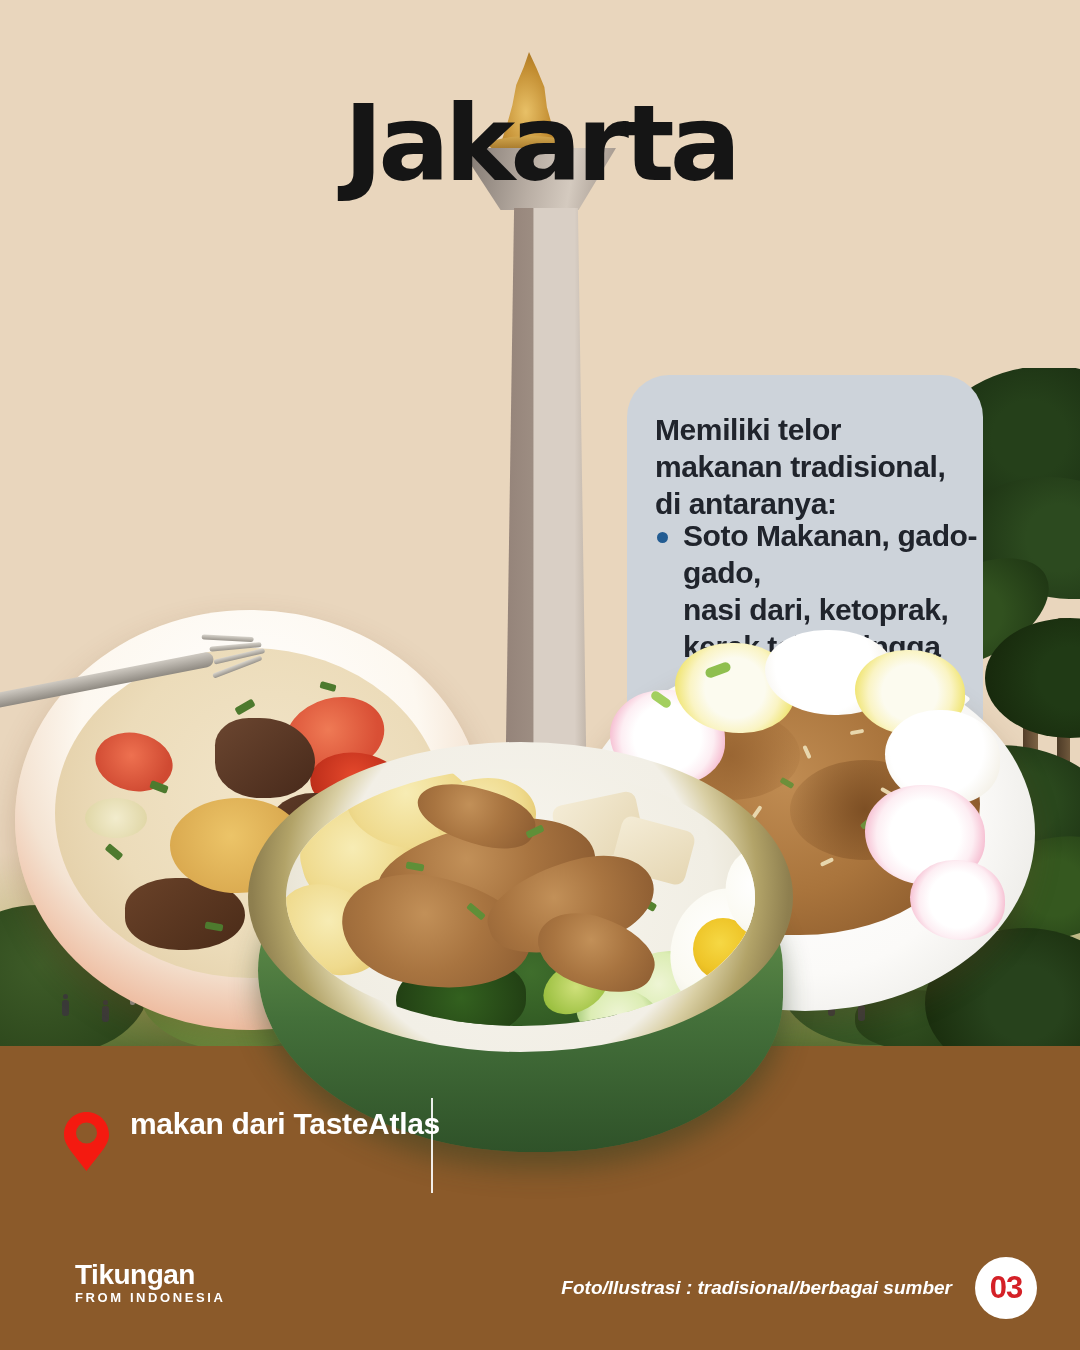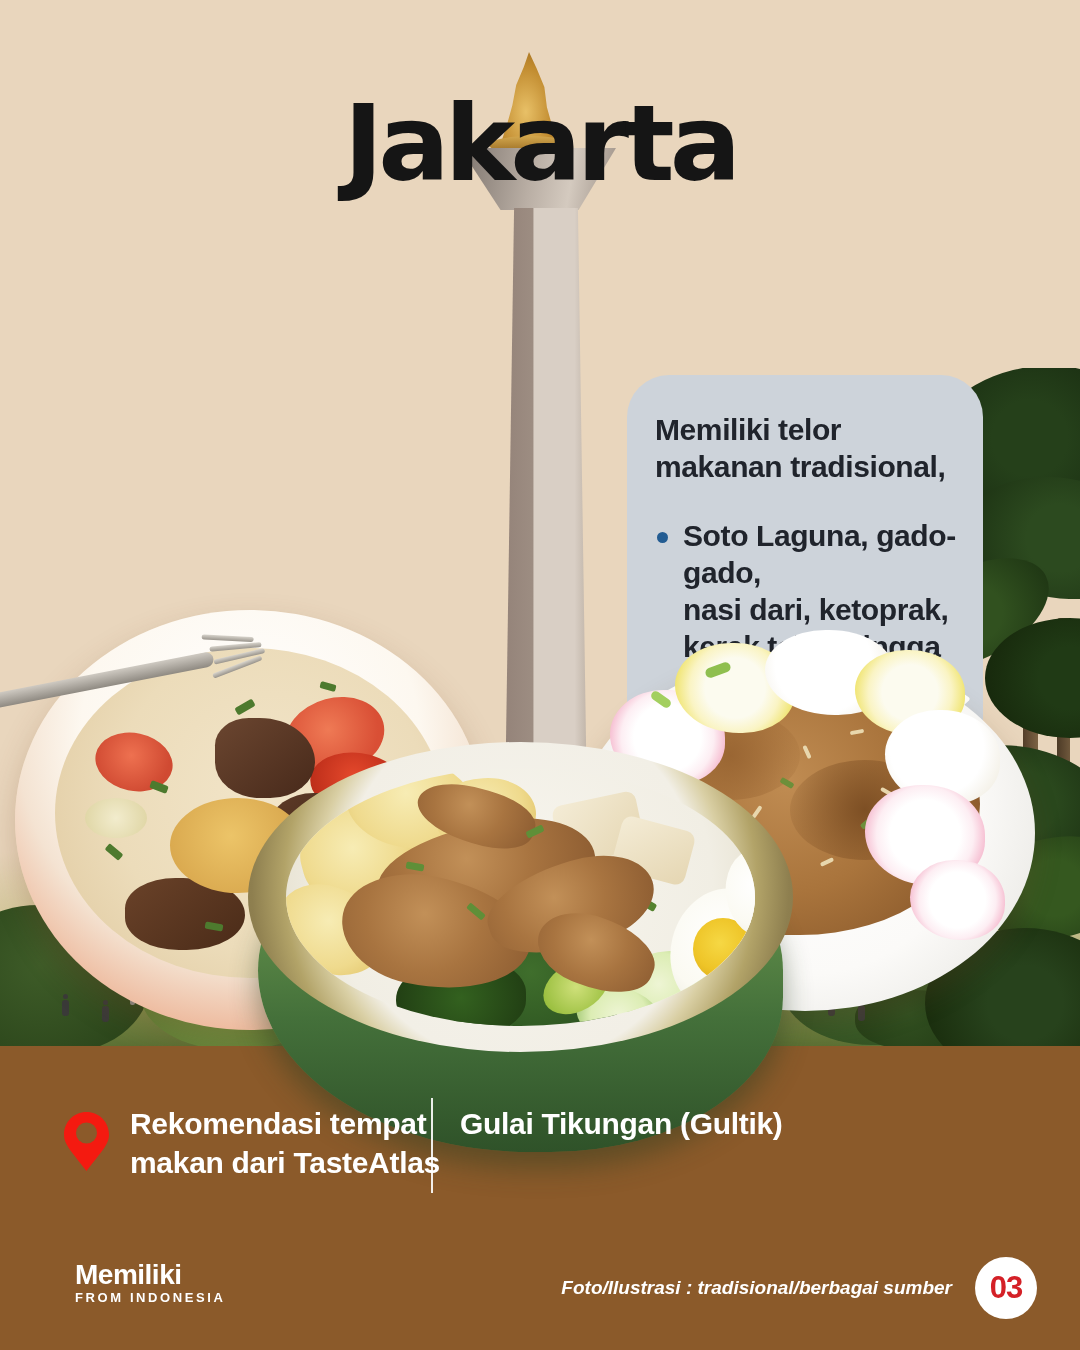--- a/index.html
+++ b/index.html
@@ -223,24 +223,25 @@
     <div class="frond" style="left:70px;top:470px;width:160px;height:100px;background:radial-gradient(circle,#35581f 30%,#1e3513 100%);transform:rotate(-12deg);"></div>
     <div class="frond" style="left:20px;top:560px;width:200px;height:150px;background:radial-gradient(circle,#27421c 30%,#152608 100%);"></div>
   </div>
 
   <div class="abs title">Jakarta</div>
 
   <div class="abs card">
     <div class="intro-block">
       <div>Memiliki telor</div>
       <div>makanan tradisional,</div>
+      <div>di antaranya:</div>
     </div>
     <div class="dot"></div>
     <div class="bullet-block">
-      <div>Soto Laguna, gado-gado,</div>
+      <div>Soto Makanan, gado-gado,</div>
       <div>nasi dari, ketoprak,</div>
       <div>kerak telor, hingga roti</div>
       <div>buaya</div>
     </div>
   </div>
 
   <svg class="abs arrow-svg" width="130" height="85" viewBox="0 0 130 85">
     <path d="M 28 70 Q 70 18 108 20" fill="none" stroke="#ffffff" stroke-width="5" stroke-linecap="round"></path>
     <path d="M 96 8 L 112 19 L 98 32" fill="none" stroke="#ffffff" stroke-width="5" stroke-linecap="round" stroke-linejoin="round"></path>
   </svg>
@@ -334,30 +335,28 @@
       <div class="greenbit" style="left:240px;top:60px;width:18px;height:7px;transform:rotate(-25deg);background:#5f8f38;"></div>
       <div class="greenbit" style="left:120px;top:95px;width:18px;height:7px;transform:rotate(10deg);background:#5f8f38;"></div>
     </div>
   </div>
 
   <svg class="abs" style="left:64px;top:1112px;" width="45" height="60" viewBox="0 0 45 60">
     <path d="M22.5 0 C10 0 0 10 0 22.4 C0 32.6 7.5 39 22.5 59 C37.5 39 45 32.6 45 22.4 C45 10 35 0 22.5 0 Z" fill="#f41a10"></path>
     <circle cx="22.5" cy="21" r="10.5" fill="#8b5a2a"></circle>
   </svg>
   <div class="rec-label">
-    <div>Rekomendasi tempat</div>
     <div>makan dari TasteAtlas</div>
   </div>
   <div class="rec-divider"></div>
   <div class="rec-places">
-    <div>Gulai Tikungan (Gultik)</div>
   </div>
 
   <div class="brand">
-    <div class="nm">Memiliki</div>
+    <div class="nm">Tikungan</div>
     <div class="tg">FROM INDONESIA</div>
   </div>
   <div class="credit">Foto/Ilustrasi : tradisional/berbagai sumber</div>
   <div class="badge">
     <span>03</span>
   </div>
 
 </div>
 
 </body></html>

